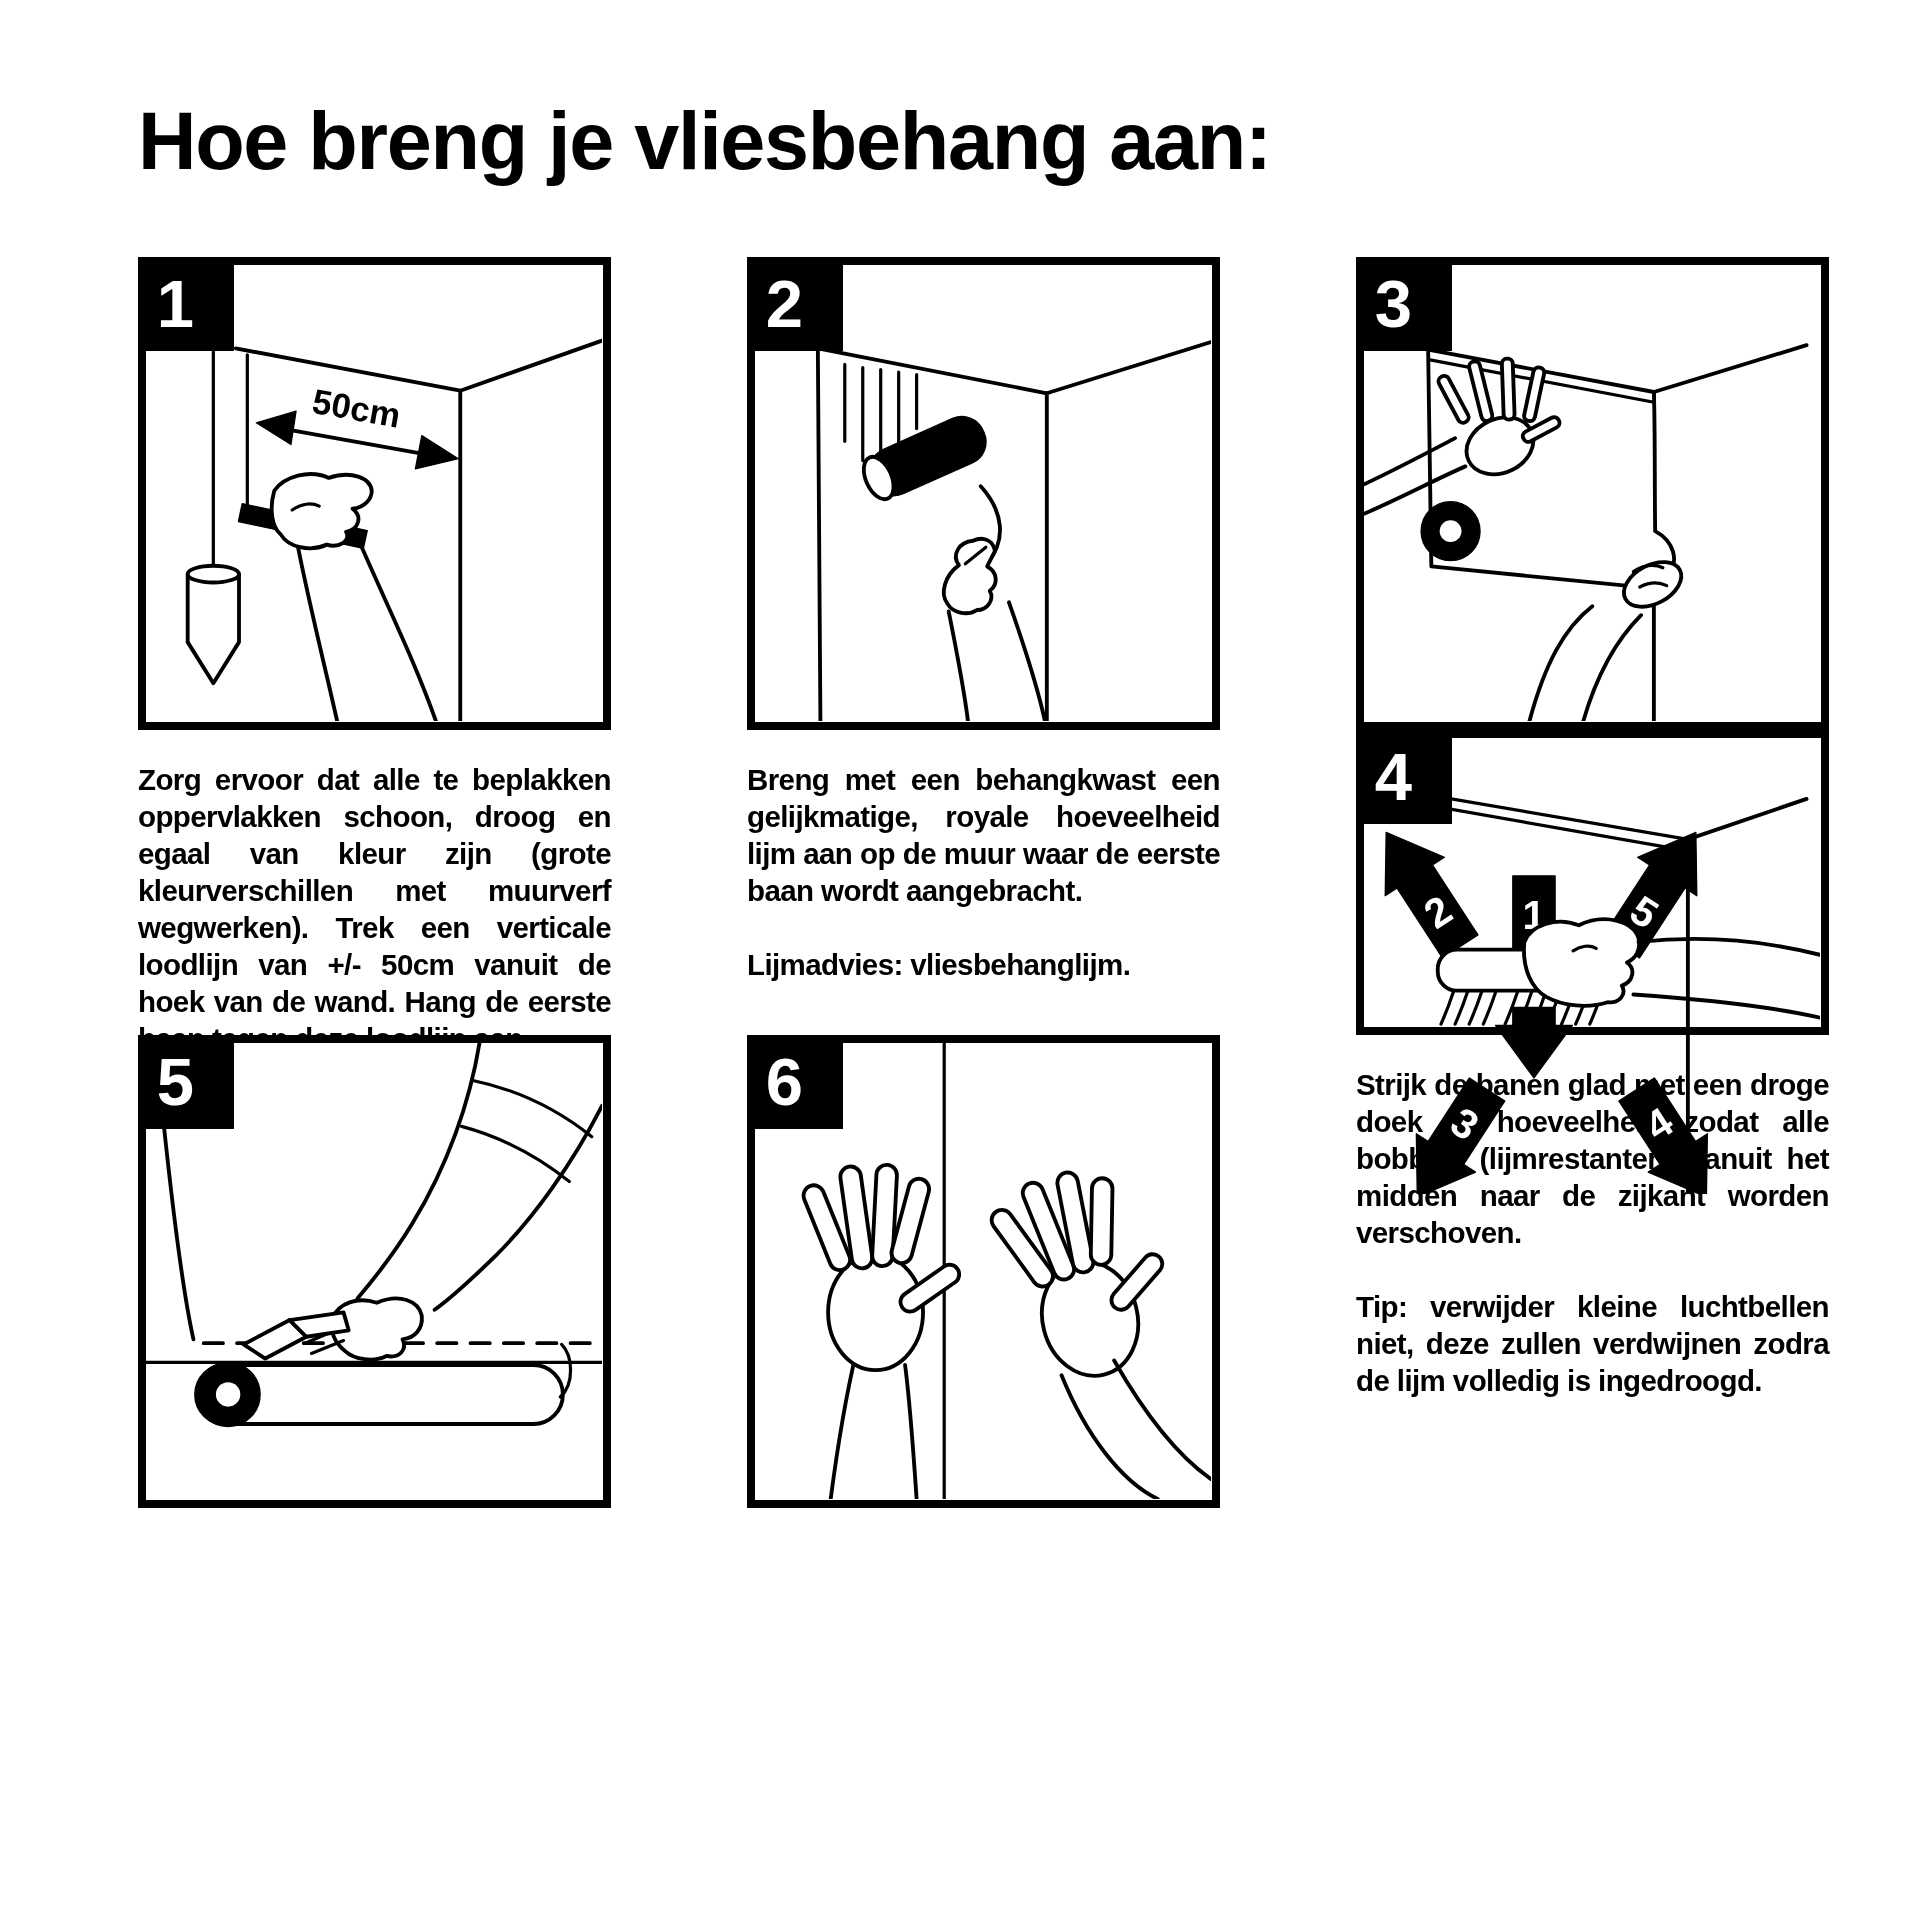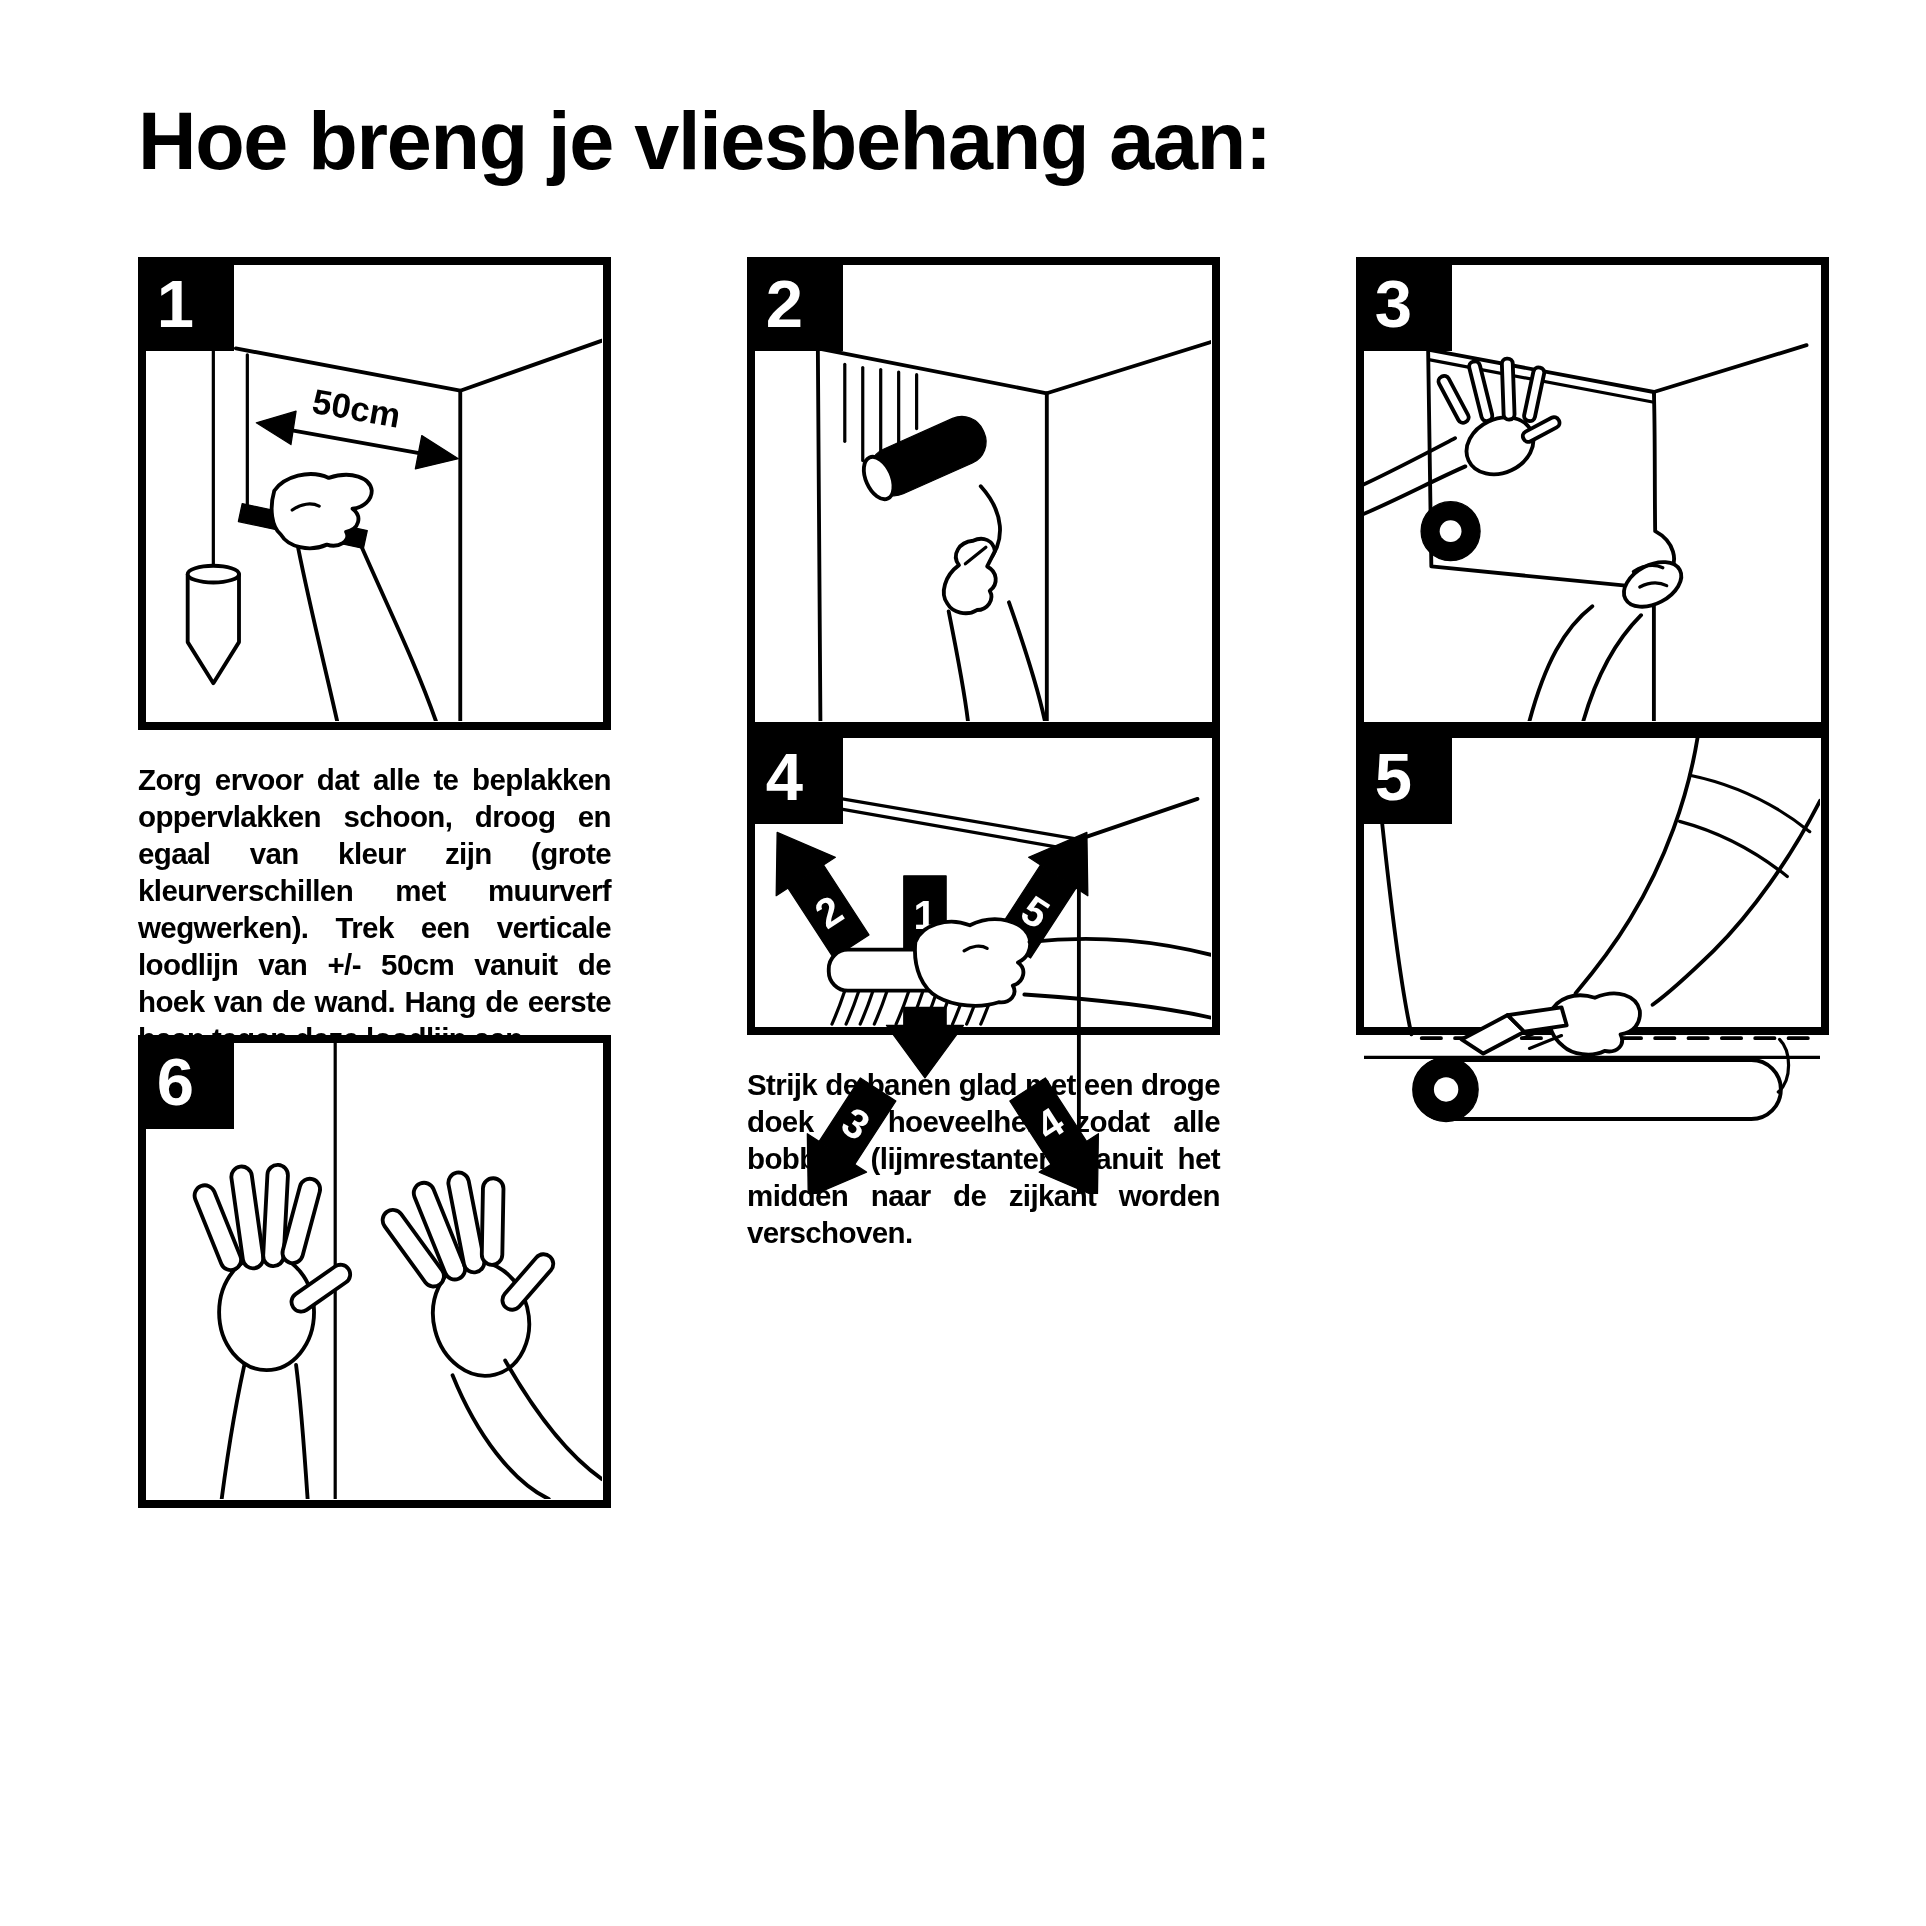--- a/index.html
+++ b/index.html
@@ -159,20 +159,24 @@
         <path class="thin" d="M430,502 C446,494 460,494 472,500"></path>
       </svg>
       <div class="badge">
         <span>3</span>
       </div>
     </div>
 
     <div class="caption">
       <p>Zorg ervoor dat alle te beplakken oppervlakken schoon, droog en egaal van kleur zijn (grote kleurverschillen met muurverf wegwerken). Trek een verticale loodlijn van +/- 50cm vanuit de hoek van de wand. Hang de eerste baan tegen deze loodlijn aan.</p>
     </div>
+    <div class="caption">
+      <p>Breng met een behangkwast een gelijkmatige, royale hoeveelheid lijm aan op de muur waar de eerste baan wordt aangebracht.</p>
+      <p class="gap">Lijmadvies: vliesbehanglijm.</p>
+    </div>
 
     <div class="panel">
       <svg viewBox="0 0 711 711">
         <path class="thin" d="M95,88 L505,158"></path>
         <path class="thin" d="M95,104 L505,176"></path>
         <path class="ink" d="M505,158 L690,95"></path>
         <path class="ink" d="M505,168 L505,711"></path>
 
         <g>
           <rect class="solid" x="232" y="215" width="66" height="132"></rect>
@@ -295,19 +299,20 @@
         <path class="ink" d="M560,495 C604,572 654,640 711,680"></path>
         <path class="ink" d="M478,518 C516,612 572,684 628,711"></path>
       </svg>
       <div class="badge">
         <span>6</span>
       </div>
     </div>
 
     <div class="caption">
       <p>Strijk de banen glad met een droge doek of hoeveelheid zodat alle bobbels (lijmrestanten) vanuit het midden naar de zijkant worden verschoven.</p>
+      <p class="gap">Tip: verwijder kleine luchtbellen niet, deze zullen verdwijnen zodra de lijm volledig is ingedroogd.</p>
     </div>
     <div class="caption">
     </div>
 
   </div>
 </div>
 
 
 </body></html>

